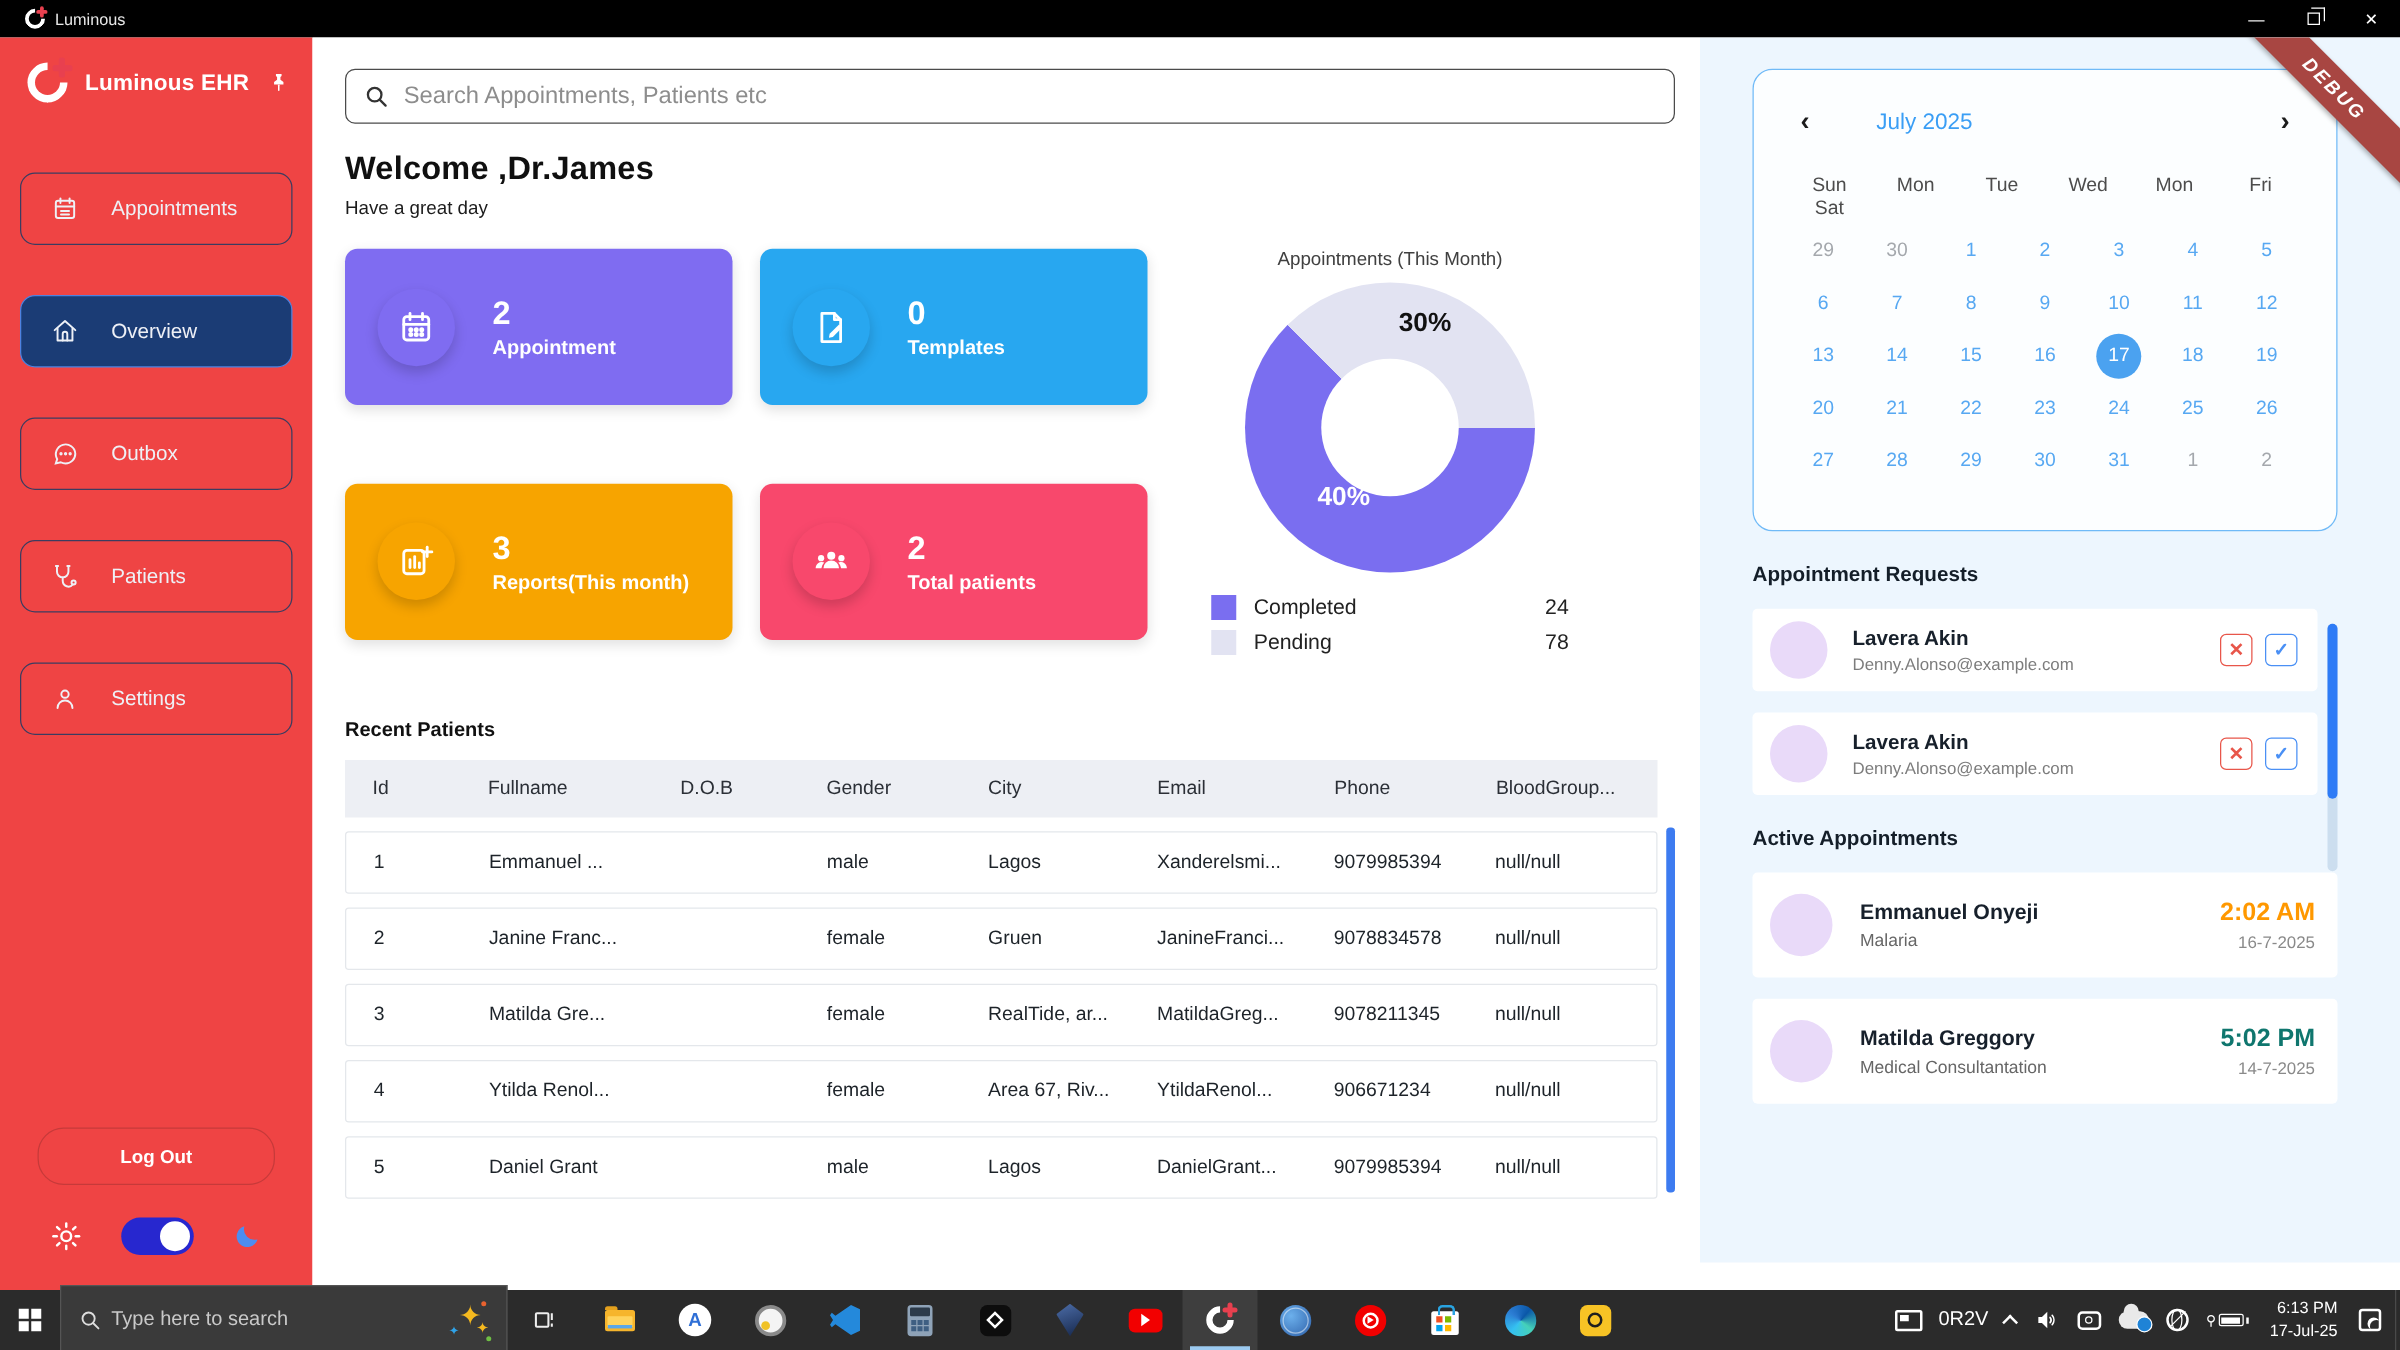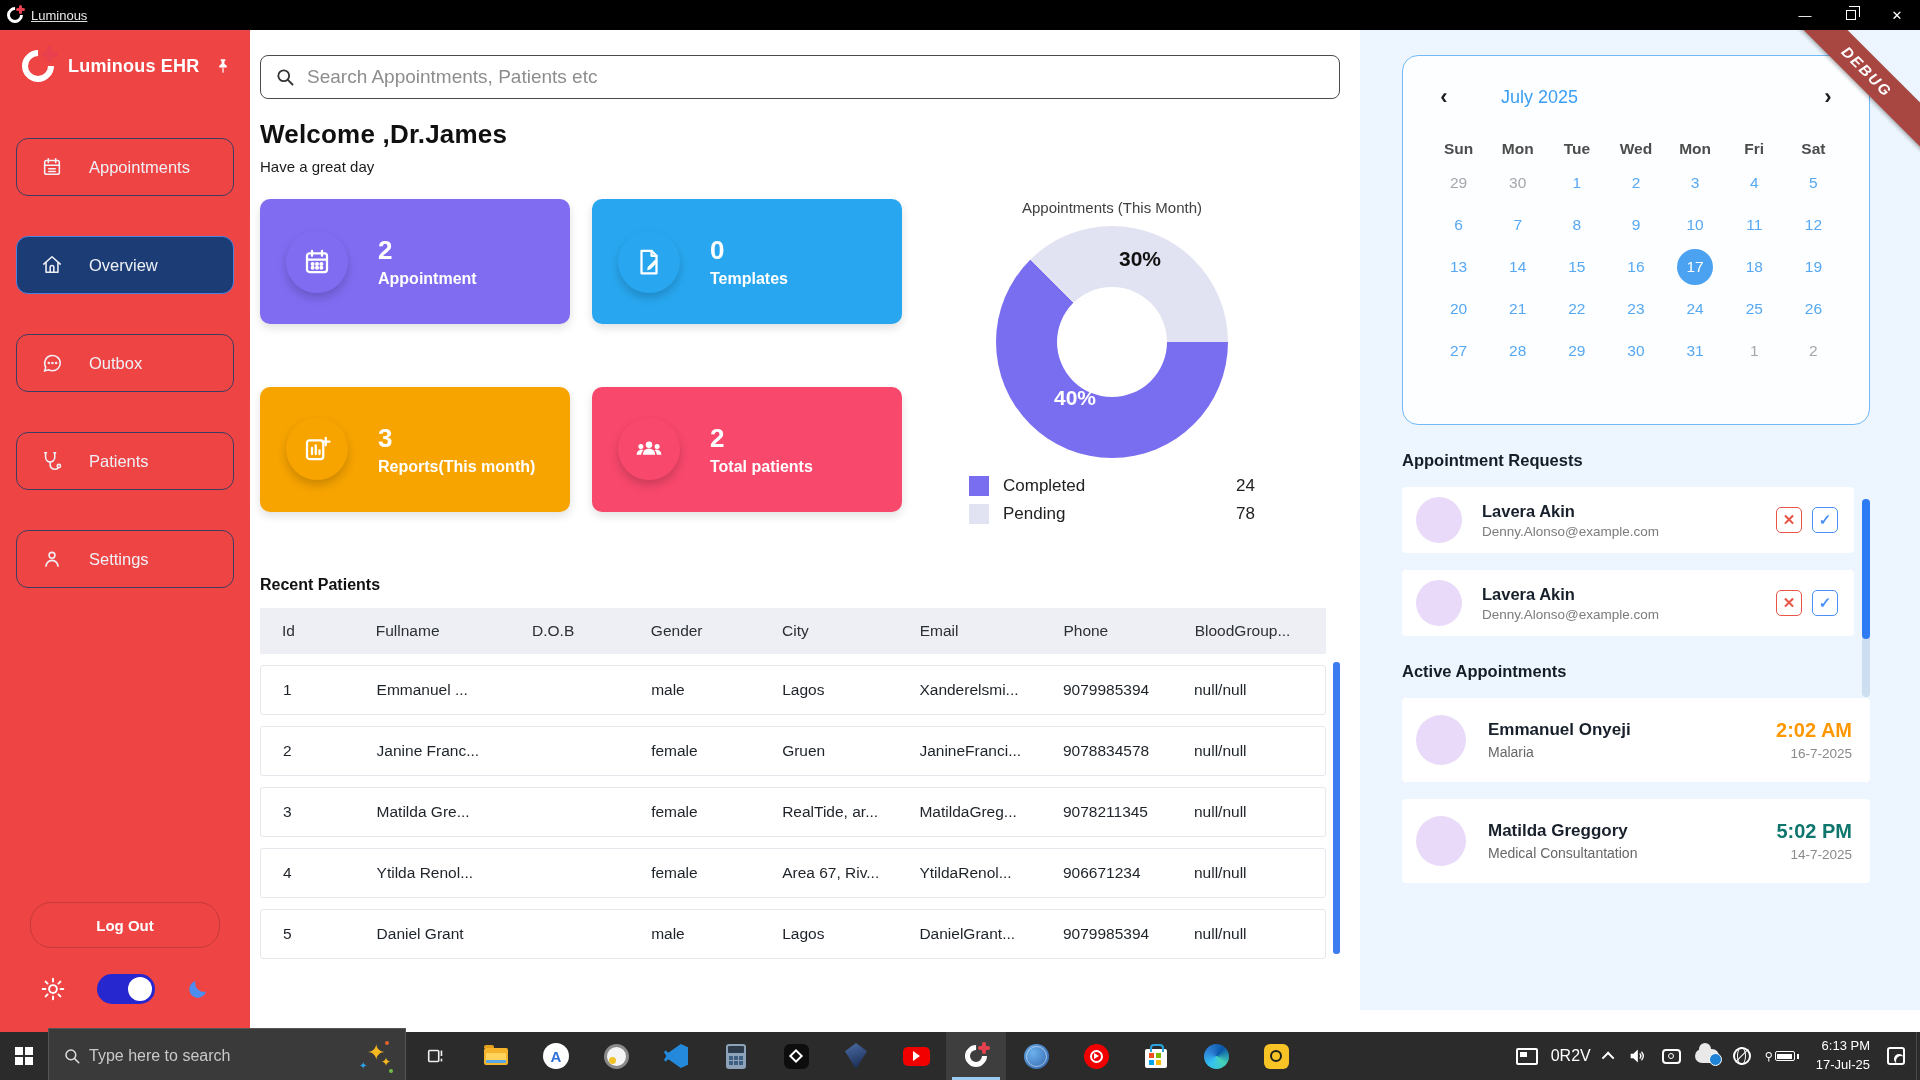--- a/index.html
+++ b/index.html
@@ -1,20 +1,20 @@
 <!DOCTYPE html>
 <html><head>
 <meta charset="utf-8">
 <style>
   * { margin:0; padding:0; box-sizing:border-box; }
   html,body { width:1920px; height:1080px; overflow:hidden; font-family:"Liberation Sans", sans-serif; background:#fff; }
 
   
   .titlebar { height:30px; background:#000; display:flex; align-items:center; color:#ddd; }
-  .titlebar .tb-left { display:flex; align-items:center; gap:8px; padding-left:7px; flex:1;text-decoration:underline; }
+  .titlebar .tb-left { display:flex; align-items:center; gap:8px; padding-left:20px; flex:1; }
   .titlebar .tb-title { font-size:13px; color:#e8e8e8; }
   .win-btns { display:flex; height:30px; }
   .win-btn { width:46px; height:30px; display:flex; align-items:center; justify-content:center; color:#fff; font-size:13px; cursor:default; }
   .restore-glyph { width:10px; height:10px; border:1.3px solid #fff; position:relative; }
   .restore-glyph::before { content:""; position:absolute; left:2px; bottom:2px; width:10px; height:10px; border-top:1.3px solid #fff; border-right:1.3px solid #fff; }
 
   
   .lum-logo { position:relative; display:inline-block; }
   .lum-ring { display:block; border-radius:50%; border-style:solid; border-color:#fff; border-right-color:transparent; transform:rotate(-45deg); }
   .lum-plus { position:absolute; background:#e8404f; }
@@ -43,21 +43,21 @@
   .nav-ico { width:22px; height:22px; flex-shrink:0; }
   .side-spacer { flex:1; }
   .logout-btn { margin:0 30px 26px 30px; height:46px; border:1.6px solid #c63a3a; border-radius:21px; background:transparent; color:#fff; font-size:15px; font-weight:700; font-family:"Liberation Sans",sans-serif; cursor:pointer; }
   .theme-row { display:flex; align-items:center; justify-content:space-between; padding:0 40px 28px 40px; }
   .sun-ico { width:26px; height:26px; color:#fff; }
   .moon-ico { width:24px; height:24px; color:#4d8df0; }
   .toggle { width:58px; height:30px; background:#2727cf; border-radius:15px; position:relative; cursor:pointer; }
   .toggle-knob { position:absolute; right:3px; top:3px; width:24px; height:24px; border-radius:50%; background:#fff; }
 
   
-  .main { flex:1; background:#fff; padding:25px 20px 0 10px; position:relative; }
+  .main { flex:1; background:#fff; padding:25px 20px 0 26px; position:relative; }
   .search-bar { height:44px; border:1.6px solid #4b4b4b; border-radius:8px; display:flex; align-items:center; padding-left:14px; gap:12px; background:#fff; }
   .search-bar svg { width:20px; height:20px; color:#333; flex-shrink:0; }
   .search-input { border:none; outline:none; flex:1; font-size:19px; color:#222; font-family:"Liberation Sans",sans-serif; background:transparent; }
   .search-input::placeholder { color:#8d8d8d; }
   .welcome-title { margin-top:20px; font-size:26px; font-weight:800; color:#101010; letter-spacing:.2px; }
   .welcome-sub { margin-top:8px; font-size:15px; color:#1c1c1c; }
 
   .dash-row { display:flex; margin-top:24px; }
   .cards-grid { display:grid; grid-template-columns:310px 310px; grid-column-gap:22px; grid-row-gap:42px; }
   .stat-card { height:125px; border-radius:10px; color:#fff; display:flex; align-items:center; padding-left:26px; gap:30px; box-shadow:0 4px 10px rgba(0,0,0,.12); }
@@ -95,21 +95,21 @@
 
   
   .rpanel { width:560px; background:#edf6fe; height:980px; position:relative; overflow:hidden; padding:0 50px 0 42px; flex-shrink:0; }
   .debug-ribbon { position:absolute; top:26px; right:-62px; width:230px; transform:rotate(45deg); background:#a84642; color:#fff; font-weight:800; font-style:italic; font-size:15px; letter-spacing:2px; text-align:center; padding:7px 0; box-shadow:0 2px 4px rgba(0,0,0,.3); z-index:5; }
 
   .calendar { margin-top:25px; height:370px; background:#fcfeff; border:1.6px solid #70baf7; border-radius:16px; padding:28px 26px 0 26px; }
   .cal-head { display:flex; align-items:center; }
   .cal-chev { font-size:22px; font-weight:800; color:#1c1c1c; width:30px; text-align:center; cursor:pointer; }
   .cal-month { margin-left:42px; font-size:18px; color:#3a9ef5; }
   .cal-head .spacer { flex:1; }
-  .cal-daynames { display:grid; grid-template-columns:repeat(7,1fr); margin-top:30px;font-weight:bold; }
+  .cal-daynames { display:grid; grid-template-columns:repeat(6,1fr); margin-top:30px; }
   .cal-daynames > div { text-align:center; font-size:15.5px; color:#4c4c4c; }
   .cal-dates { display:grid; grid-template-columns:repeat(7,1fr); margin-top:4px; }
   .cal-cell { height:42px; display:flex; align-items:center; justify-content:center; font-size:15.5px; color:#57a8f2; cursor:pointer; }
   .cal-cell span { display:flex; align-items:center; justify-content:center; width:36px; height:36px; border-radius:50%; }
   .cal-cell.muted { color:#a4a8ad; }
   .cal-cell.selected span { background:#4ba2f0; color:#fff; }
 
   .sect-heading { margin-top:26px; font-size:16.5px; font-weight:800; color:#141e29; }
   .req-list { position:relative; padding-right:16px; }
   .req-scroll-track { position:absolute; right:0; top:12px; width:8px; height:198px; background:#ccdeef; border-radius:4px; }

